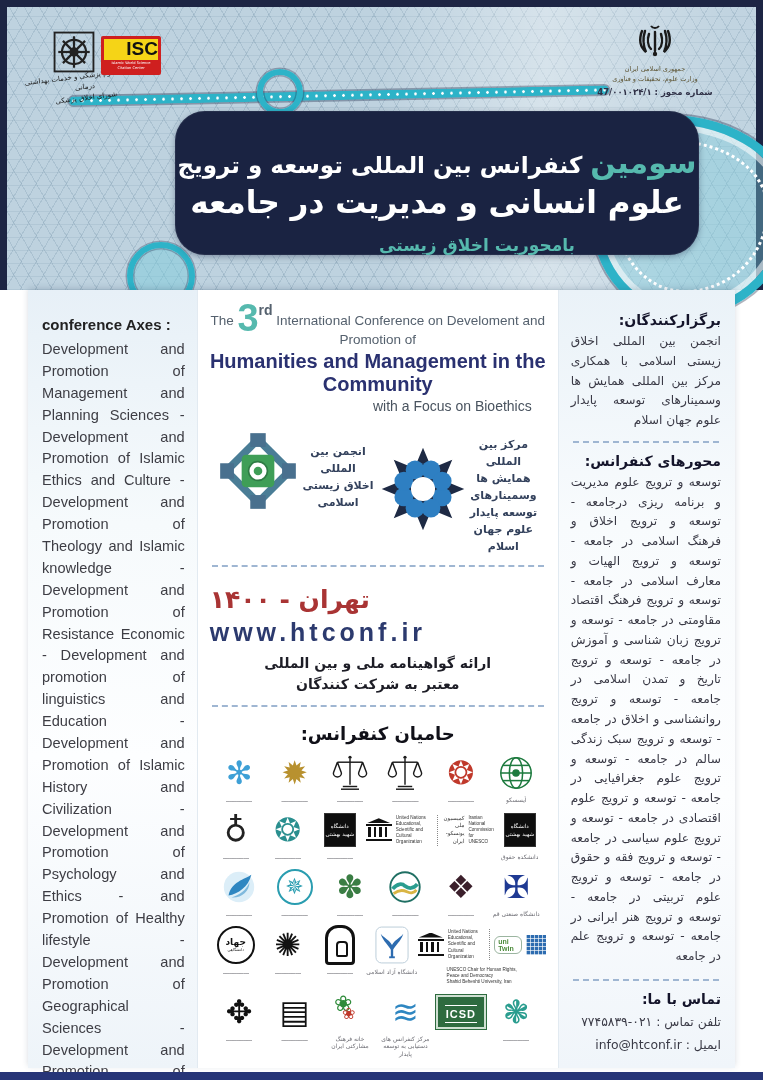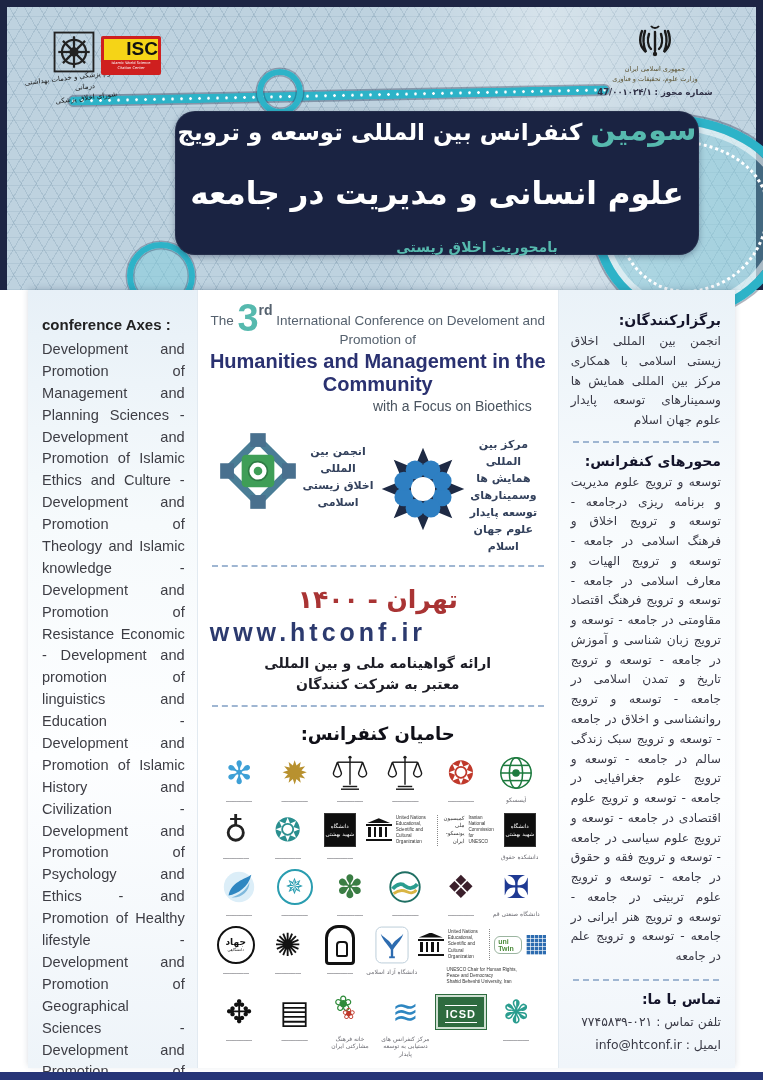--- a/index.html
+++ b/index.html
@@ -35,27 +35,27 @@
   .univ-callig{position:absolute;left:8px;top:64px;width:140px;text-align:center;
     font-size:7px;color:#1a1a1a;line-height:1.6;transform:rotate(-7deg);direction:rtl;}
   .isc{position:absolute;left:94px;top:29px;width:54px;border:3px solid #cf1f1f;background:#f5d417;text-align:center;border-radius:2px;}
   .isc .isc-txt{display:block;font-family:"Liberation Sans",sans-serif;font-weight:900;font-size:19px;color:#111;line-height:1.1;text-align:right;}
   .isc .isc-sub{display:block;background:#cf1f1f;color:#fff;font-size:3.6px;line-height:1.4;padding:1px 0;}
   .gov{position:absolute;right:36px;top:18px;width:130px;text-align:center;}
   .gov-lines{font-size:6.5px;color:#5d5433;line-height:1.5;margin-top:2px;direction:rtl;}
   .gov-license{font-size:8.5px;font-weight:bold;color:#2f3046;margin-top:2px;direction:rtl;white-space:nowrap;}
 
   
-  .banner{position:absolute;left:168px;top:104px;width:524px;height:144px;background:#1a2342;border-radius:20px;
+  .banner{position:absolute;left:168px;top:104px;width:524px;height:144px;background:#1a2342;border-radius:30px;
     box-shadow:0 2px 6px rgba(20,30,60,.35), inset 0 0 0 1px rgba(255,255,255,.05);
-    display:flex;flex-direction:column;align-items:center;justify-content:space-between;direction:rtl;color:#fff;}
+    display:flex;flex-direction:column;align-items:center;justify-content:flex-end;direction:rtl;color:#fff;}
   .banner .l1{font-size:23px;font-weight:bold;line-height:1.25;}
   .banner .l1 .accent{color:#56b9ae;font-size:30px;font-weight:900;}
   .banner .l2{font-size:31px;font-weight:900;line-height:1.3;}
-  .banner .l3{font-size:14px;font-weight:bold;color:#56b9ae;margin-top:2px;align-self:center;transform:translateX(40px);}
+  .banner .l3{font-size:17px;font-weight:bold;color:#56b9ae;margin-top:13px;align-self:center;transform:translateX(40px);}
 
   
   .card{position:absolute;left:28px;right:28px;top:290px;bottom:12px;background:#fff;display:flex;box-shadow:0 -2px 6px rgba(40,60,90,.18);}
   .panel-left{width:178px;box-sizing:border-box;padding:26px 12px 10px 14px;
     background:linear-gradient(180deg,#e7f0f7 0%, #f6fafc 30%, #fdfeff 60%, #eef4f9 100%);
     border-right:1px solid #e2eaf1;}
   .panel-left h3{margin:0 0 6px 0;font-family:"Liberation Sans",sans-serif;font-size:15px;color:#222;}
   .panel-left p{margin:0;font-family:"Liberation Sans",sans-serif;font-size:14.6px;line-height:1.5;color:#3d3d44;text-align:justify;}
   .panel-right{width:186px;box-sizing:border-box;padding:22px 14px 12px 12px;direction:rtl;display:flex;flex-direction:column;
     background:linear-gradient(180deg,#eaf2f8 0%, #f8fbfd 30%, #fdfeff 65%, #f0f5fa 100%);
@@ -73,21 +73,21 @@
   .etitle .num{font-size:38px;font-weight:bold;color:#56b9ae;line-height:.7;vertical-align:-6px;}
   .etitle .ord{font-size:14px;font-weight:bold;color:#55616e;vertical-align:10px;}
   .etitle .row2{font-size:20px;font-weight:800;color:#2a3170;margin-top:3px;text-align:center;}
   .etitle .row3{font-size:14px;color:#49535f;text-align:right;padding-right:14px;margin-top:2px;}
 
   
   .orgs{display:flex;justify-content:space-evenly;align-items:flex-start;margin-top:14px;}
   .org{display:flex;flex-direction:row;align-items:center;width:160px;}
   .org .cap{margin-top:8px;font-size:11px;font-weight:bold;color:#33415c;text-align:center;line-height:1.55;white-space:pre-line;direction:rtl;}
 
-  .city{font-size:25px;font-weight:900;color:#a93434;text-align:center;direction:rtl;margin-top:8px;}
+  .city{font-size:25px;font-weight:900;color:#a93434;text-align:left;direction:rtl;margin-top:8px;}
   .url{font-family:"Liberation Sans",sans-serif;font-size:25px;font-weight:800;color:#2c3a6e;text-align:left;letter-spacing:4px;margin-top:4px;}
   .cert{font-size:14px;font-weight:bold;color:#1d1d26;text-align:center;direction:rtl;line-height:1.5;width:78%;margin:6px auto 0 auto;}
   .sp-title{font-size:18px;font-weight:900;color:#101018;text-align:center;direction:rtl;margin:6px 0 8px 0;}
 
   
   .sp-grid{flex:1;display:flex;flex-direction:column;justify-content:space-between;padding-bottom:4px;}
   .sp-row{display:flex;justify-content:space-evenly;align-items:flex-start;}
   .sp-cell{width:52px;display:flex;flex-direction:column;align-items:center;}
   .sp-cell.wide{width:128px;}
   .sp-logo{height:42px;display:flex;align-items:center;justify-content:center;gap:3px;}

